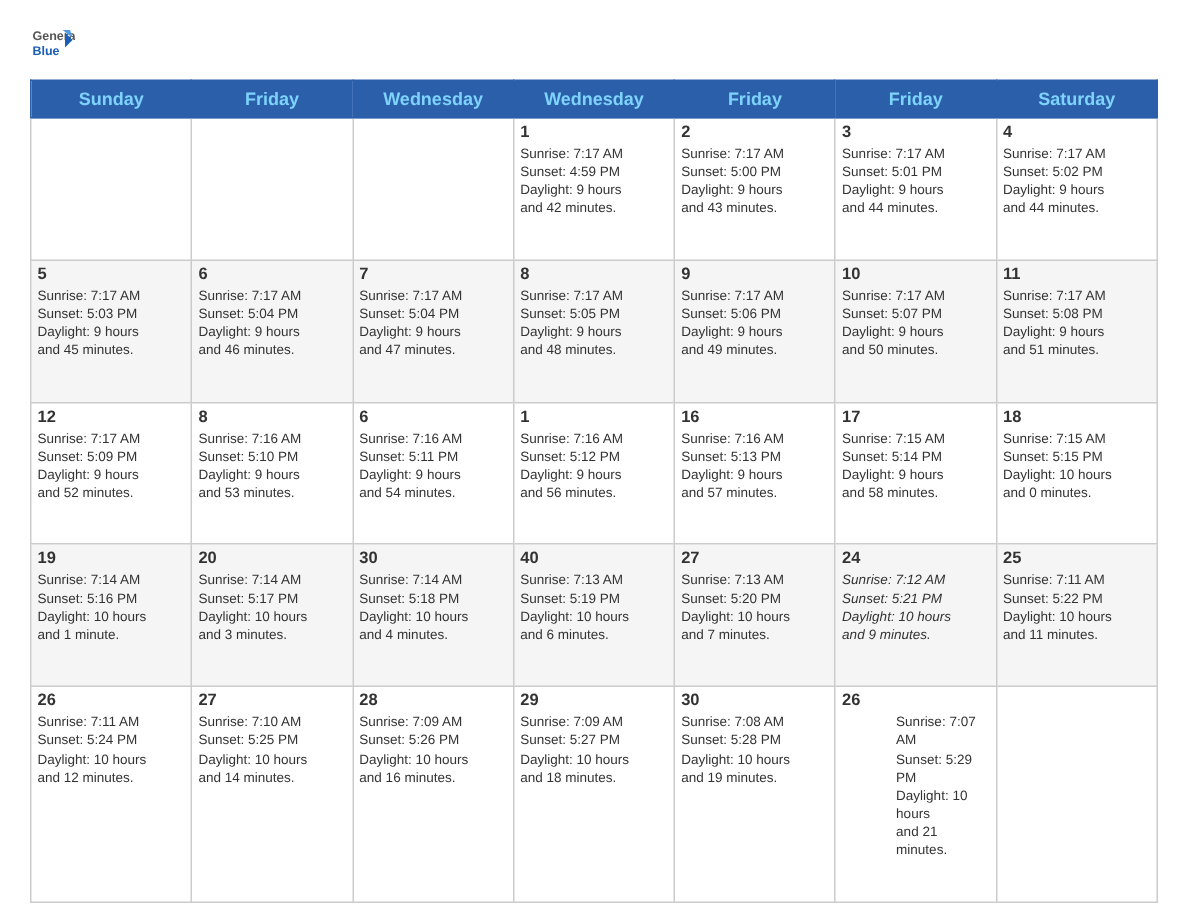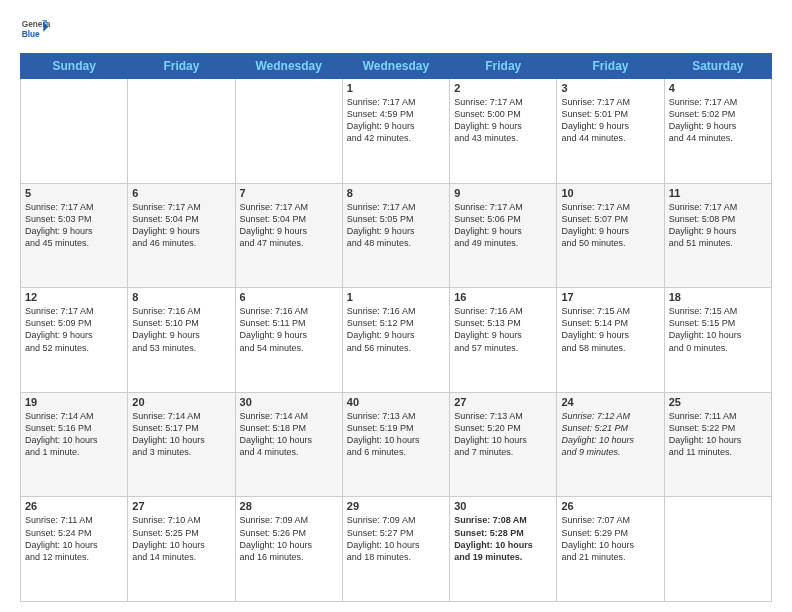--- a/index.html
+++ b/index.html
@@ -336,28 +336,28 @@
           </td>
           <td>
             <div class="day-num">29</div>
             <div class="day-info" style="white-space: pre-line;">Sunrise: 7:09 AM
 Sunset: 5:27 PM
 Daylight: 10 hours
 and 18 minutes.</div>
           </td>
           <td>
             <div class="day-num">30</div>
-            <div class="day-info" style="white-space: pre-line; font-weight: bold;">Sunrise: 7:08 AM
+            <div class="day-info" style="white-space: pre-line;">Sunrise: 7:08 AM
 Sunset: 5:28 PM
 Daylight: 10 hours
 and 19 minutes.</div>
           </td>
           <td>
             <div class="day-num">26</div>
-            <div class="day-info" style="white-space: pre-line;">Sunrise: 7:07 AM
+            <div class="day-info" style="white-space: pre-line; margin-left: 36px;">Sunrise: 7:07 AM
 Sunset: 5:29 PM
 Daylight: 10 hours
 and 21 minutes.</div>
           </td>
           <td class="empty-cell"></td>
         </tr>
       </tbody>
   </table>
 </div>
 

